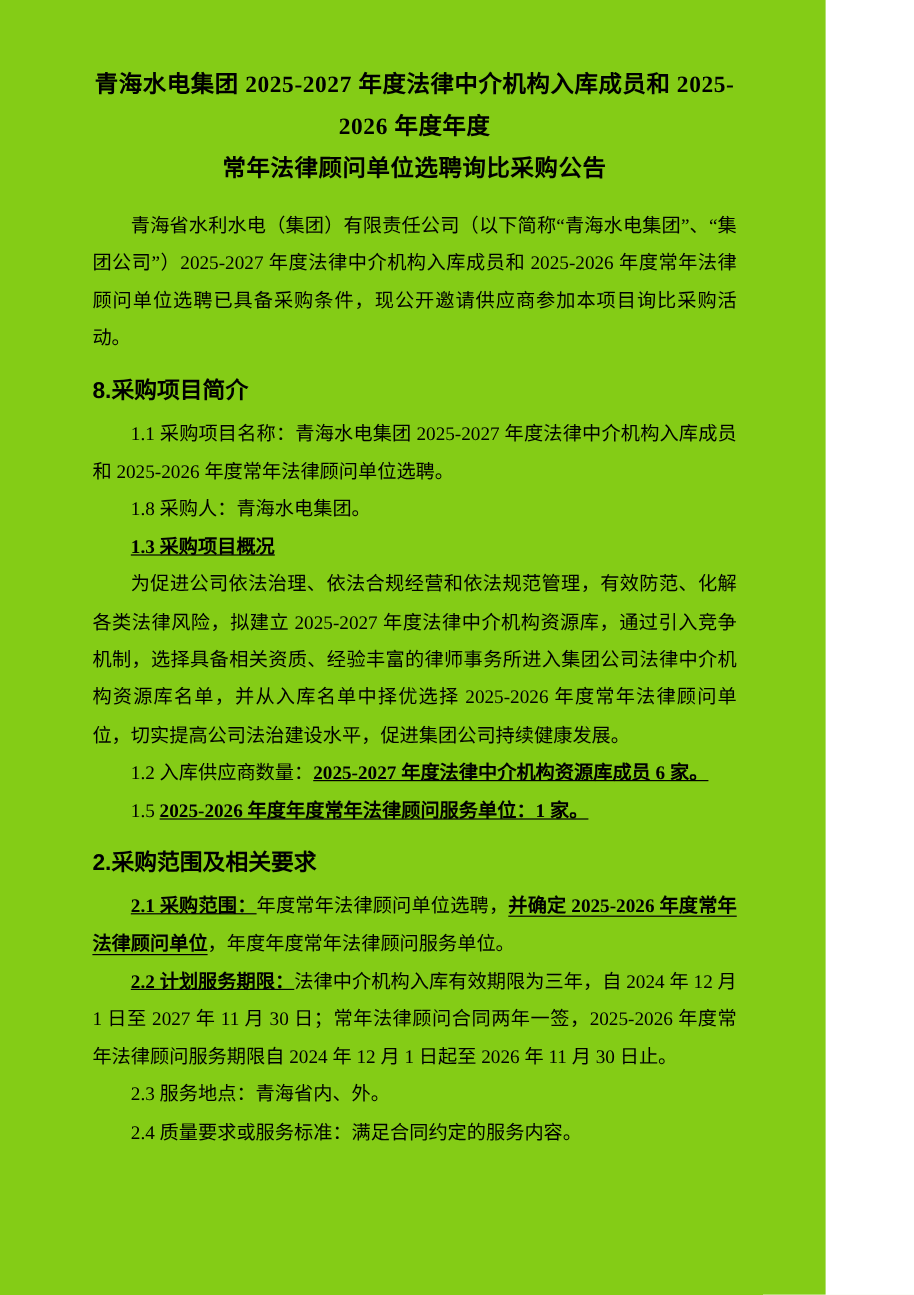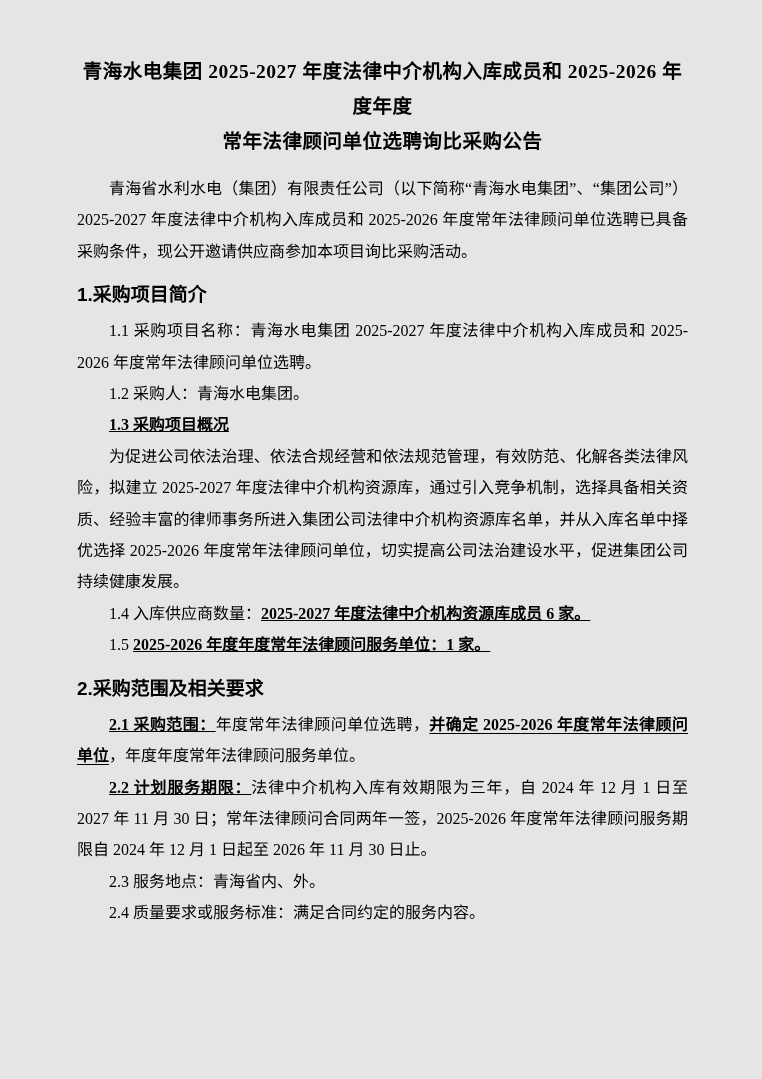--- a/index.html
+++ b/index.html
@@ -2,24 +2,24 @@
 <html lang="zh-CN"><head>
 <meta charset="utf-8">
 <style>
   html, body {
     margin: 0;
     padding: 0;
     background: #ffffff;
   }
   .page {
     position: relative;
-    width: 762px;
+    width: 688px;
     height: 1079px;
     box-sizing: border-box;
-    background: #e5e5e5;
+    background: #84cc16;
     color: #000000;
     padding: 54px 74px 0 77px;
     overflow: hidden;
     font-family: "Liberation Serif", "DejaVu Serif", serif;
   }
   .doc-title {
     font-size: 19.5px;
     font-weight: bold;
     line-height: 35px;
     text-align: center;
@@ -54,26 +54,26 @@
 
 <div class="page">
 
   <div class="doc-title">
     <span class="title-line">青海水电集团 2025-2027 年度法律中介机构入库成员和 2025-2026 年度年度</span>
     <span class="title-line">常年法律顾问单位选聘询比采购公告</span>
   </div>
 
   <p class="body-p indent">青海省水利水电（集团）有限责任公司（以下简称“青海水电集团”、“集团公司”）2025-2027 年度法律中介机构入库成员和 2025-2026 年度常年法律顾问单位选聘已具备采购条件，现公开邀请供应商参加本项目询比采购活动。</p>
 
-  <div class="sec-heading">1.采购项目简介</div>
+  <div class="sec-heading">8.采购项目简介</div>
   <p class="body-p indent"><span>1.1 采购项目名称：青海水电集团 2025-2027 年度法律中介机构入库成员和 2025-2026 年度常年法律顾问单位选聘。</span></p>
-  <p class="body-p indent"><span>1.2 采购人：青海水电集团。</span></p>
+  <p class="body-p indent"><span>1.8 采购人：青海水电集团。</span></p>
   <p class="body-p indent"><span class="run-b">1.3 采购项目概况</span></p>
   <p class="body-p indent"><span>为促进公司依法治理、依法合规经营和依法规范管理，有效防范、化解各类法律风险，拟建立 2025-2027 年度法律中介机构资源库，通过引入竞争机制，选择具备相关资质、经验丰富的律师事务所进入集团公司法律中介机构资源库名单，并从入库名单中择优选择 2025-2026 年度常年法律顾问单位，切实提高公司法治建设水平，促进集团公司持续健康发展。</span></p>
-  <p class="body-p indent"><span>1.4 入库供应商数量：</span><span class="run-b">2025-2027 年度法律中介机构资源库成员 6 家。</span></p>
+  <p class="body-p indent"><span>1.2 入库供应商数量：</span><span class="run-b">2025-2027 年度法律中介机构资源库成员 6 家。</span></p>
   <p class="body-p indent"><span>1.5 </span><span class="run-b">2025-2026 年度年度常年法律顾问服务单位：1 家。</span></p>
 
   <div class="sec-heading">2.采购范围及相关要求</div>
   <p class="body-p indent"><span class="run-b">2.1 采购范围：</span><span>年度常年法律顾问单位选聘，</span><span class="run-b run-u">并确定 2025-2026 年度常年法律顾问单位</span><span>，年度年度常年法律顾问服务单位。</span></p>
   <p class="body-p indent"><span class="run-b">2.2 计划服务期限：</span><span>法律中介机构入库有效期限为三年，自 2024 年 12 月 1 日至 2027 年 11 月 30 日；常年法律顾问合同两年一签，2025-2026 年度常年法律顾问服务期限自 2024 年 12 月 1 日起至 2026 年 11 月 30 日止。</span></p>
   <p class="body-p indent"><span>2.3 服务地点：青海省内、外。</span></p>
   <p class="body-p indent"><span>2.4 质量要求或服务标准：满足合同约定的服务内容。</span></p>
 
 
 </div>

